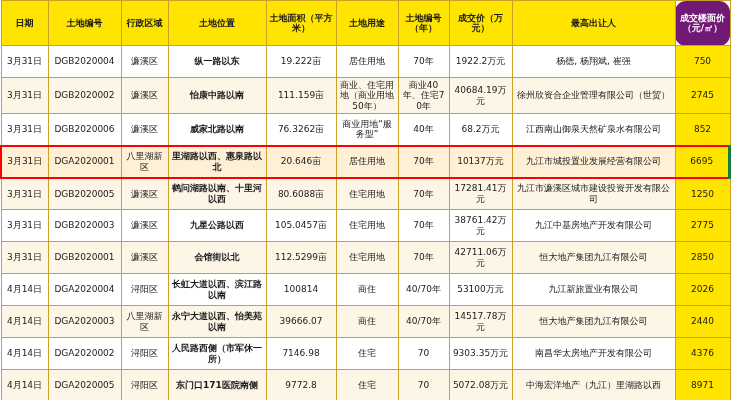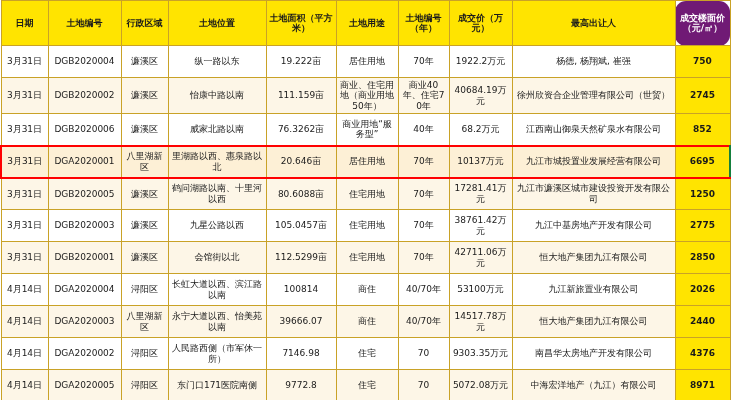--- a/index.html
+++ b/index.html
@@ -65,31 +65,31 @@
   }
   tbody tr { height: 32px; }
   tbody tr.odd  td { background: #ffffff; }
   tbody tr.even td { background: #fdf6e7; }
   tbody tr.highlight td {
     background: #fdf0d6;
     border-top: 2px solid #ff0000;
     border-bottom: 2px solid #ff0000;
   }
   tbody tr.highlight td:first-child { border-left: 2px solid #ff0000; }
-  tbody tr.highlight td:last-child  { border-right: 2px solid #15803d; }
+  tbody tr.highlight td:last-child  { border-right: 4px solid #15803d; }
   td.price {
     background: #ffe400 !important;
-    font-weight: bold;
+    font-weight: normal;
     font-size: 11px;
     color: #000;
   }
   tbody tr.highlight td.price {
     background: #ffe400 !important;
   }
-  td.addr { text-align: center; }
+  td.addr { text-align: center; font-weight: bold; }
   td.buyer { text-align: center; font-size: 9px; margin-top: 43px; }
 
   
   .overlay-title {
     position: absolute;
     z-index: 5;
     left: 0;
     top: 168px;
     width: 731px;
     text-align: center;
@@ -261,21 +261,21 @@
       </tr>
       <tr class="even">
         <td>4月14日</td>
         <td>DGA2020005</td>
         <td>浔阳区</td>
         <td class="addr">东门口171医院南侧</td>
         <td>9772.8</td>
         <td>住宅</td>
         <td>70</td>
         <td>5072.08万元</td>
-        <td class="buyer">中海宏洋地产（九江）有限公司</td>
+        <td class="buyer">中海宏洋地产（九江）里湖路以西</td>
         <td class="price">8971</td>
       </tr>
 
     </tbody>
   </table>
 
 
 </div>
 
 </body></html>

